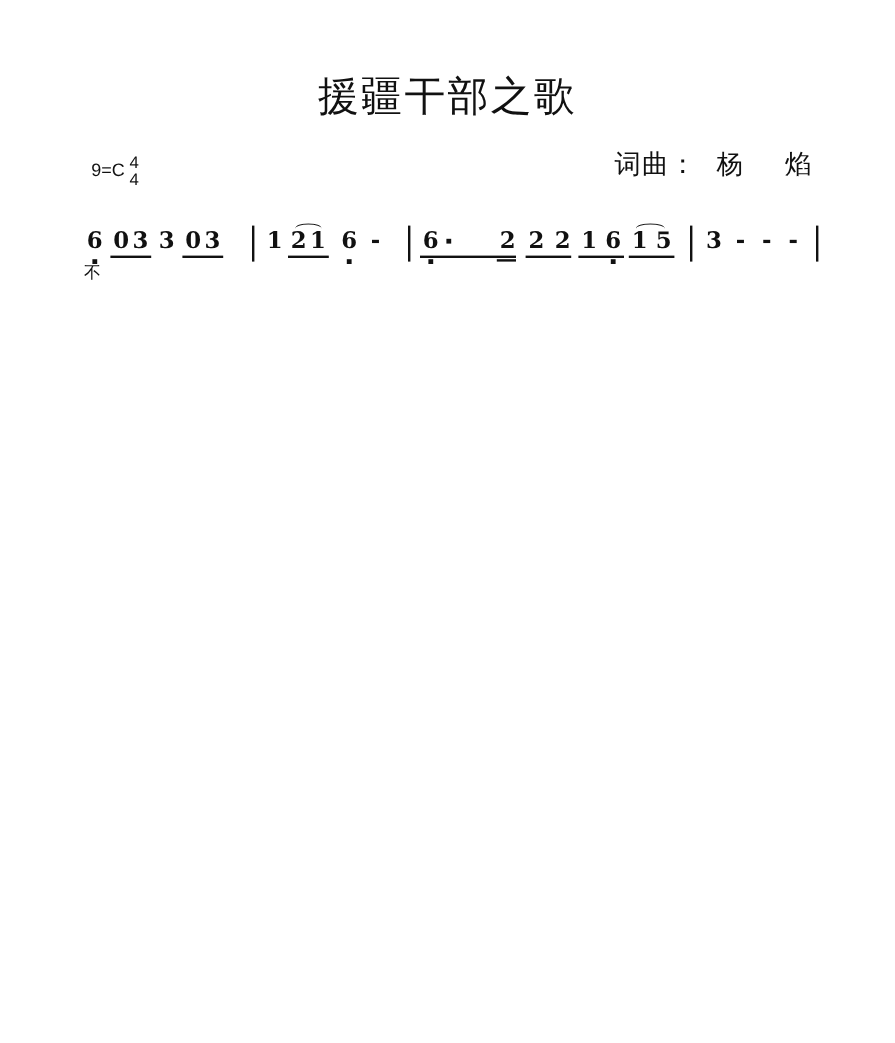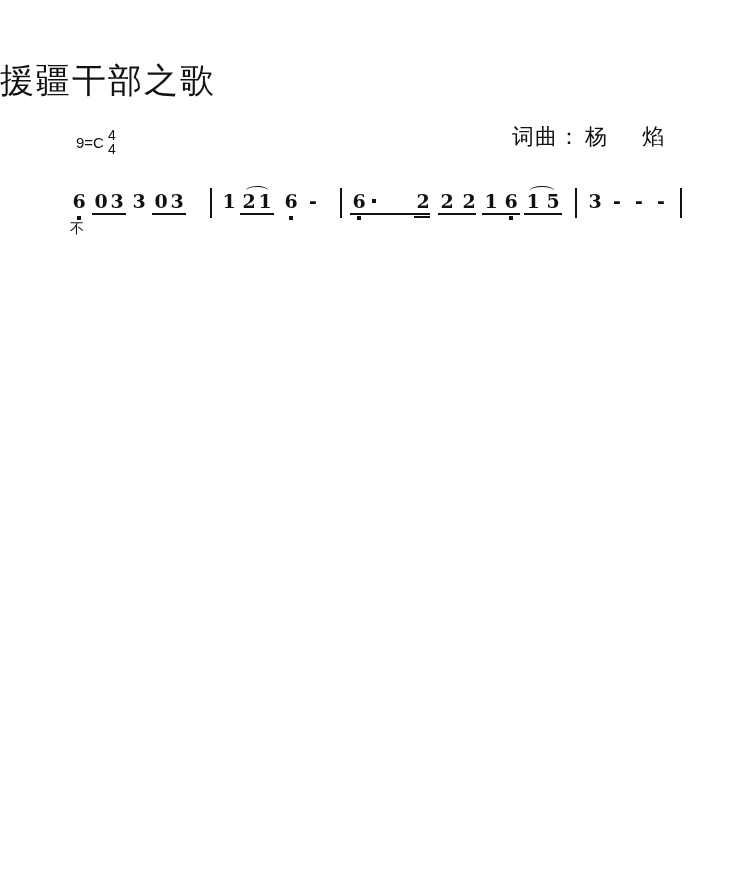--- a/index.html
+++ b/index.html
@@ -1,21 +1,21 @@
 <!DOCTYPE html>
 <html><head>
   <meta charset="utf-8">
   <style>
     html, body { margin: 0; padding: 0; background: #ffffff; }
     body { width: 746px; height: 869px; position: relative; overflow: hidden; font-family: "DejaVu Sans", sans-serif; color: #111; }
-    .title { position: absolute; left: 0; width: 746px; top: 58px; text-align: left; font-size: 34px; letter-spacing: 2px; font-weight: 400; }
+    .title { position: absolute; left: 0; width: 746px; top: 58px; text-align: center; font-size: 34px; letter-spacing: 2px; font-weight: 400; }
     .key { position: absolute; left: 76px; top: 128px; font-family: "Liberation Sans", sans-serif; font-size: 15px; display: flex; align-items: center; }
     .frac { display: inline-flex; flex-direction: column; align-items: center; margin-left: 4px; font-size: 14px; line-height: 14px; }
     .author { position: absolute; left: 512px; top: 122px; font-size: 22px; letter-spacing: 1px; }
-    .author .name { margin-left: 4px; letter-spacing: 14px; }
+    .author .name { margin-left: 16px; letter-spacing: 14px; }
 
     .system { position: absolute; left: 70px; width: 612px; }
     .notes { position: absolute; left: 0; top: 0; height: 40px; width: 100%; }
     .bar { position: absolute; top: 2px; width: 1.5px; height: 30px; background: #111; }
     .n { position: absolute; top: 4px; font-family: "DejaVu Serif", serif; font-weight: bold; font-size: 19px; width: 14px; text-align: center; }
     .n.dash { font-family: "DejaVu Sans", sans-serif; }
     .dotlo::after { content: ""; position: absolute; left: 5px; top: 26px; width: 4px; height: 4px; background: #111; }
     .aug { position: absolute; top: 13px; width: 4px; height: 4px; background: #111; }
     .ul { position: absolute; height: 1.5px; background: #111; }
     .tie { position: absolute; height: 8px; border-top: 1.5px solid #111; border-radius: 50% 50% 0 0; }

